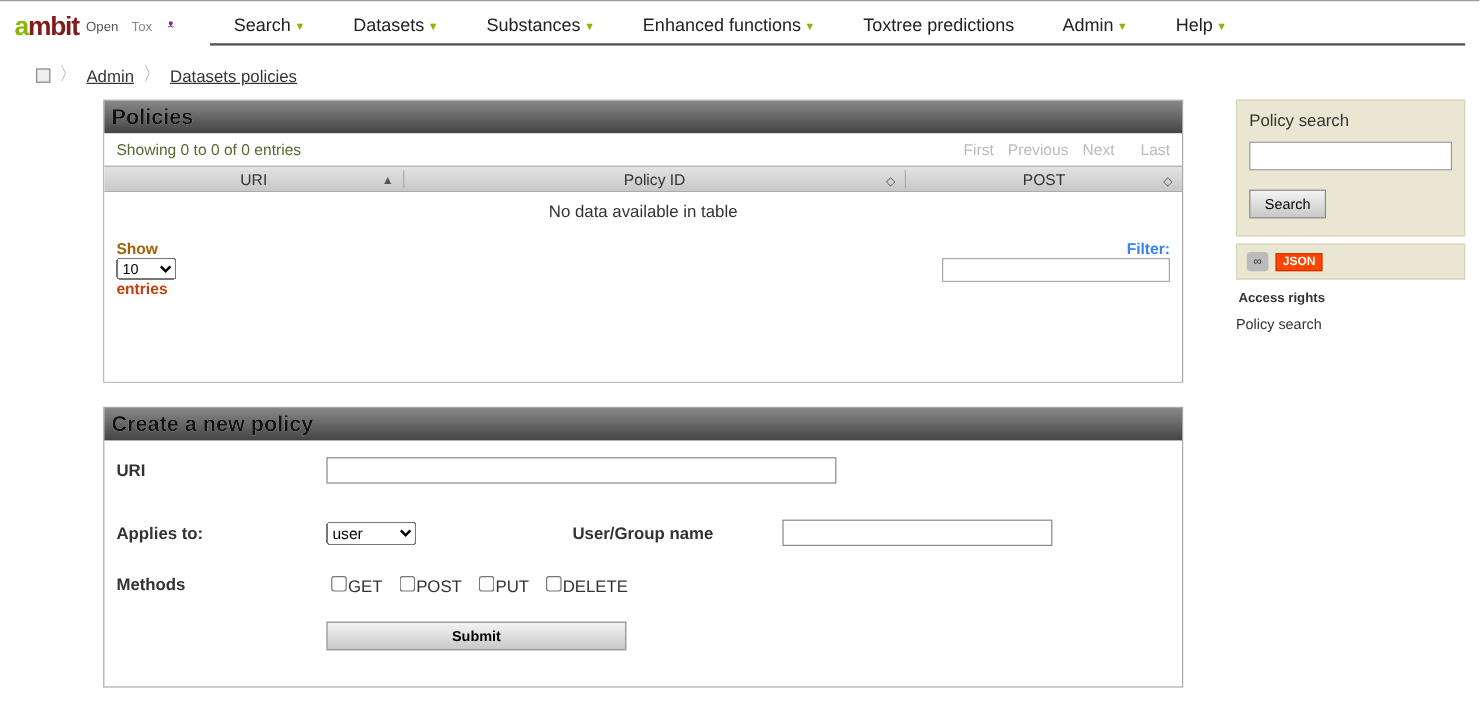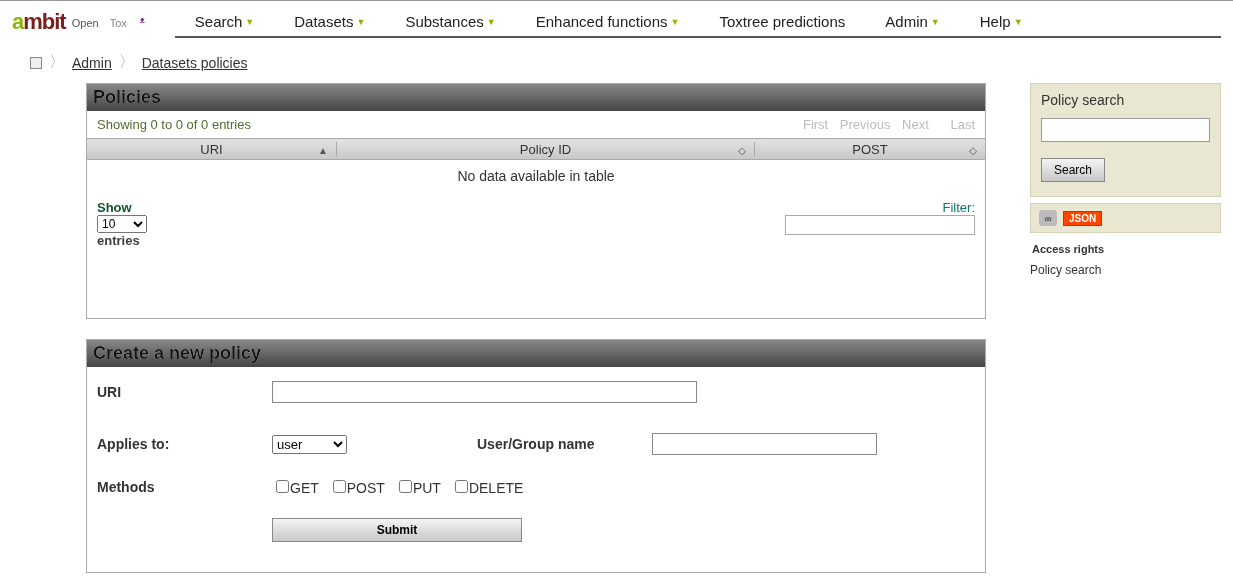--- a/index.html
+++ b/index.html
@@ -110,24 +110,24 @@
   .col-uri { width:250px; text-align:center; border-right:1px solid #aaa;}
   .col-pid { flex:1; text-align:center; border-right:1px solid #aaa;}
   .col-xacml { width:230px; text-align:center;}
   .dt-empty {
     text-align:center; padding:8px 0 10px 0; font-size:14px;
   }
   .dt-foot {
     display:flex; justify-content:space-between; padding:6px 10px 70px 10px;
     font-size:13px;
   }
-  .dt-foot .show { color:#14532d; font-weight:bold;}
+  .dt-foot .show { color:#a16207; font-weight:bold;}
   .dt-foot select { width:50px; font-size:12px;}
-  .dt-foot .entries { color:#404040; font-weight:bold;}
-  .dt-foot .filter-lbl { color:#0f766e; font-weight:normal;}
+  .dt-foot .entries { color:#c2410c; font-weight:bold;}
+  .dt-foot .filter-lbl { color:#3b82f6; font-weight:bold;}
   .dt-foot input[type=text]{ width:190px; height:20px; border:1px solid #aaa;}
   .form-body { padding:14px 10px 30px 10px;}
   .form-row { display:flex; align-items:center; margin-bottom:22px;}
   .form-row .lbl { width:175px; font-weight:bold; font-size:14px;}
   .form-row input[type=text]{ height:22px; border:1px solid #888; padding:0 4px;}
   .uri-in { width:425px;}
   .methods label { font-size:14px; font-weight:normal; margin-right:10px;}
   .methods input { margin-right:1px;}
   .applies select { width:75px; font-size:13px;}
   .ug-lbl { font-weight:bold; width:175px; margin-left:130px; font-size:14px;}

